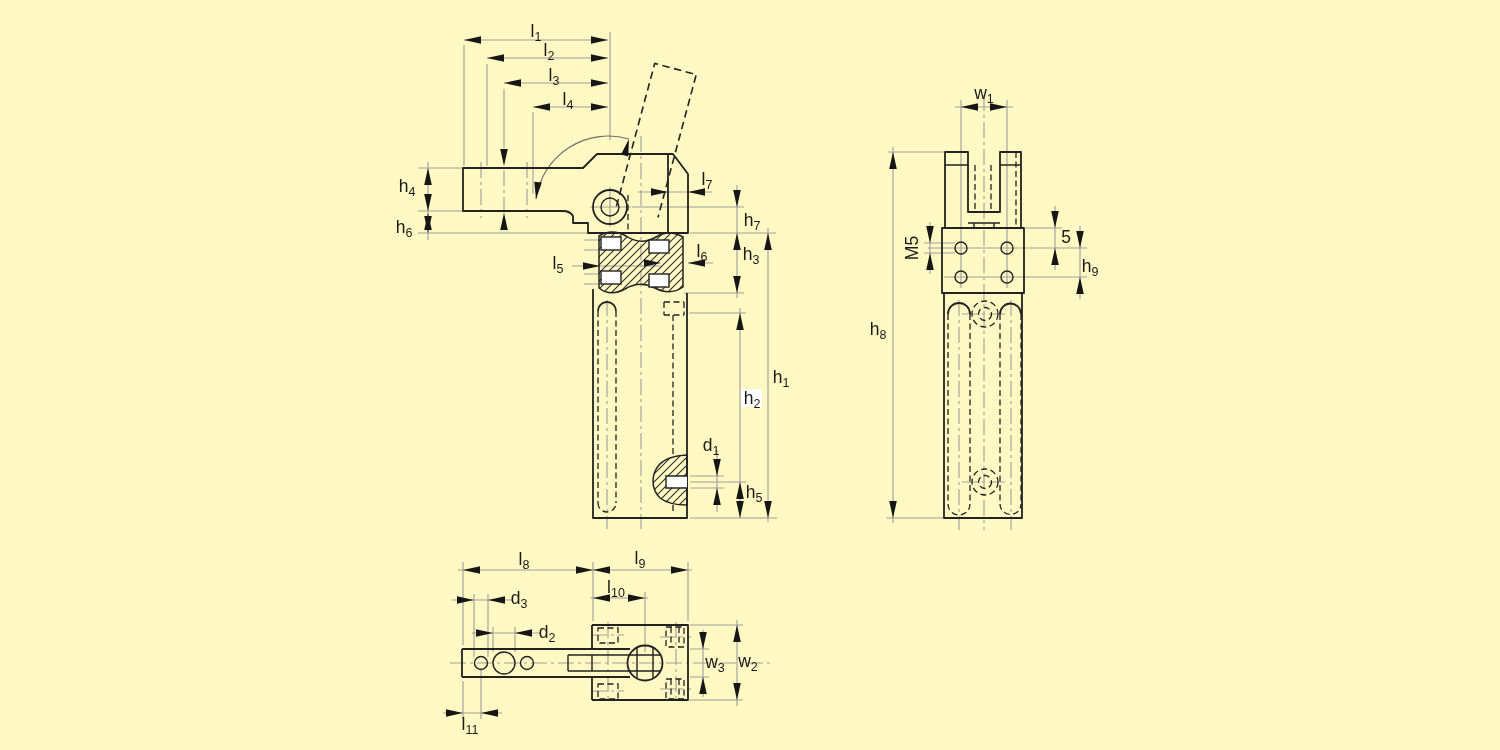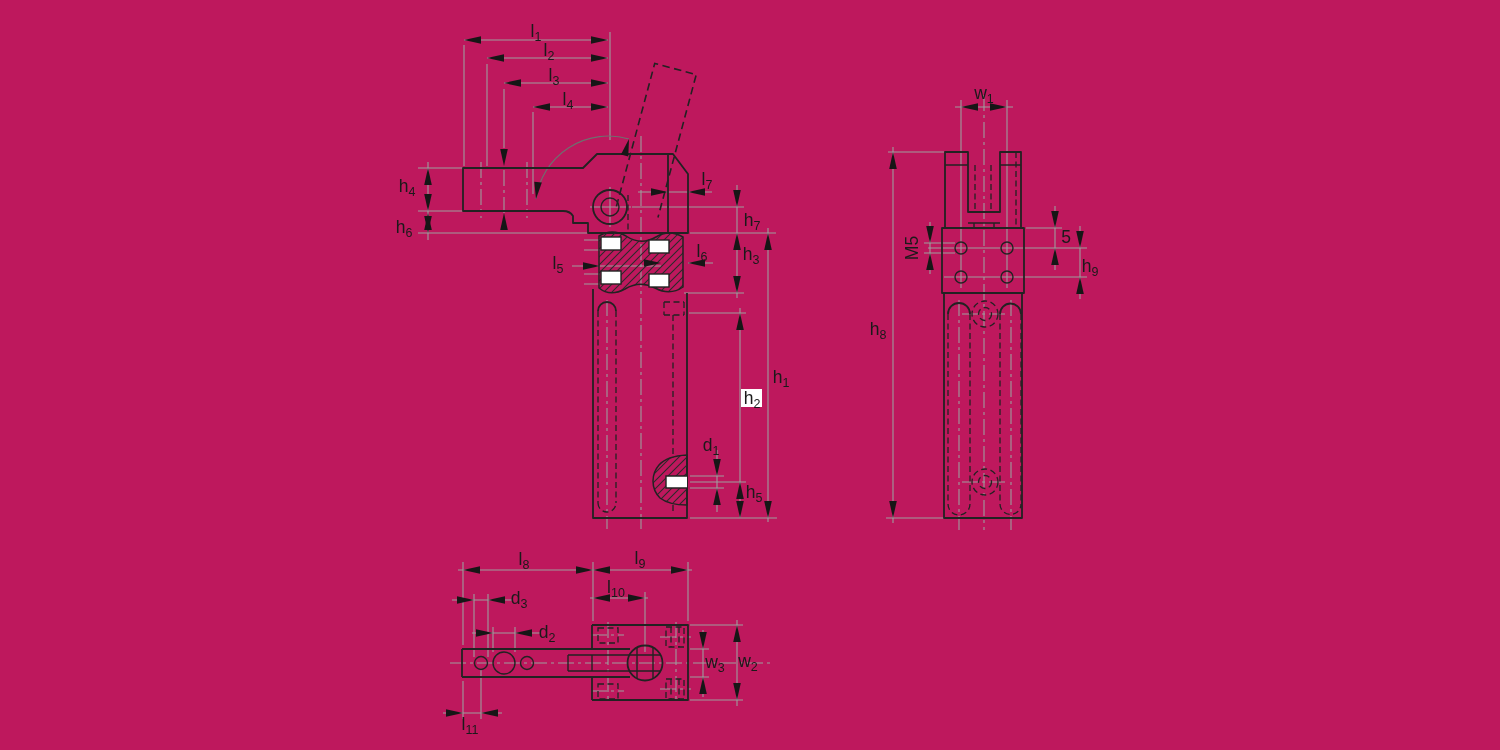--- a/index.html
+++ b/index.html
@@ -1,16 +1,16 @@
 <!DOCTYPE html>
 <html><head>
 <meta charset="utf-8">
 <style>
   html,body{margin:0;padding:0;background:#ffffff;}
-  .page{position:relative;width:1500px;height:750px;background:#be185d;overflow:hidden;
+  .page{position:relative;width:1500px;height:750px;background:#fef9c3;overflow:hidden;
         font-family:"Liberation Sans",sans-serif;}
   svg{position:absolute;left:0;top:0;}
   
   .k  {stroke:#222222;stroke-width:1.8;fill:none;stroke-linejoin:round;}
   .k2 {stroke:#222222;stroke-width:1.4;fill:none;}
   .hid{stroke:#222222;stroke-width:1.3;fill:none;stroke-dasharray:6 3.5;}
   .swing{stroke:#222222;stroke-width:1.6;fill:none;stroke-dasharray:7.5 4.5;}
   .aux{stroke:#9d9d9d;stroke-width:1.1;fill:none;}
   .cl {stroke:#9d9d9d;stroke-width:1.1;fill:none;stroke-dasharray:16 4 3 4;}
   .arc{stroke:#6f6f6f;stroke-width:1.2;fill:none;}

